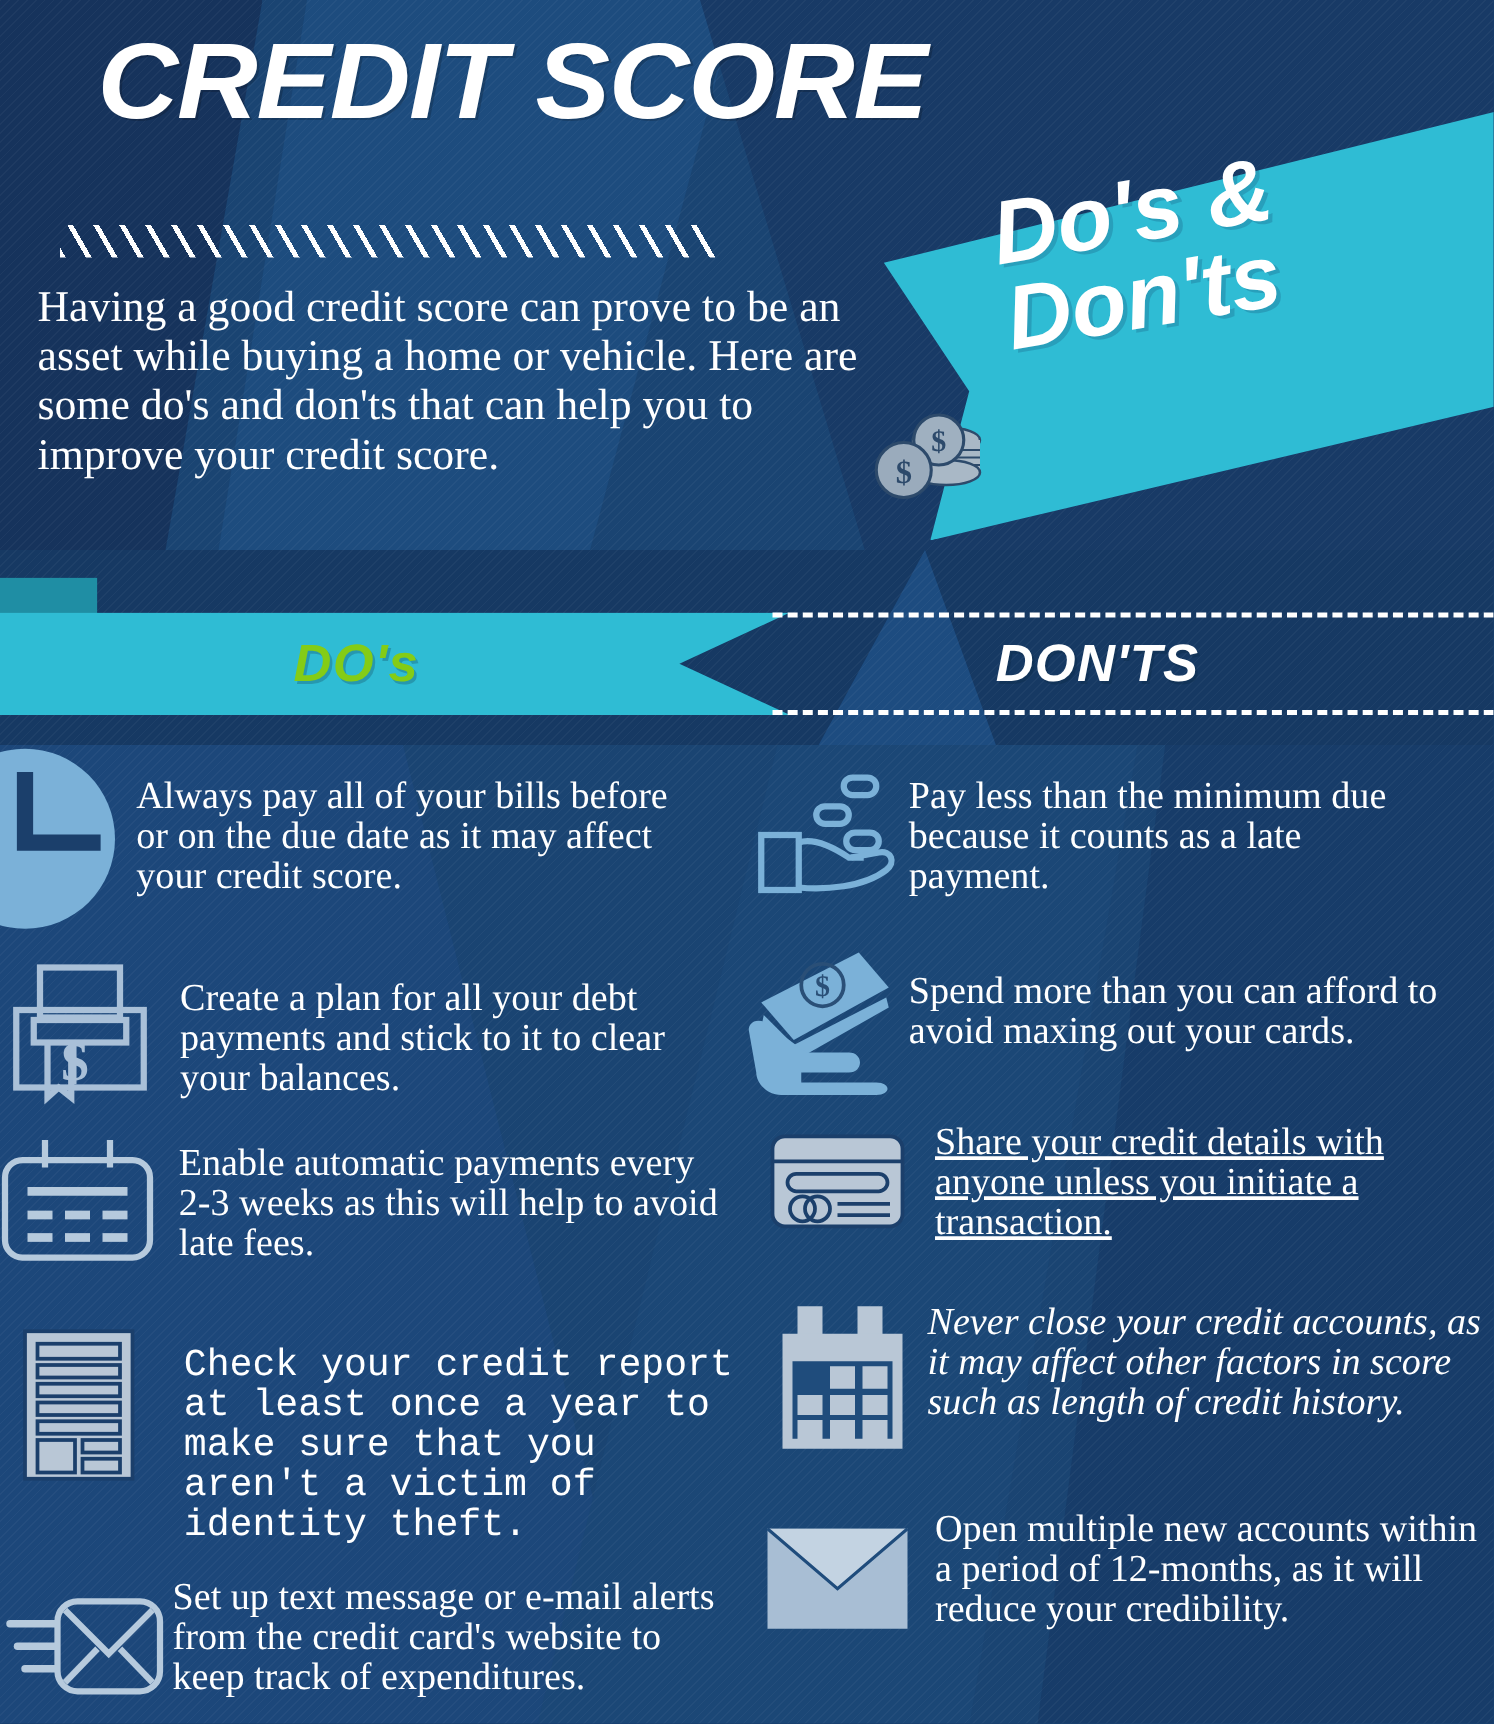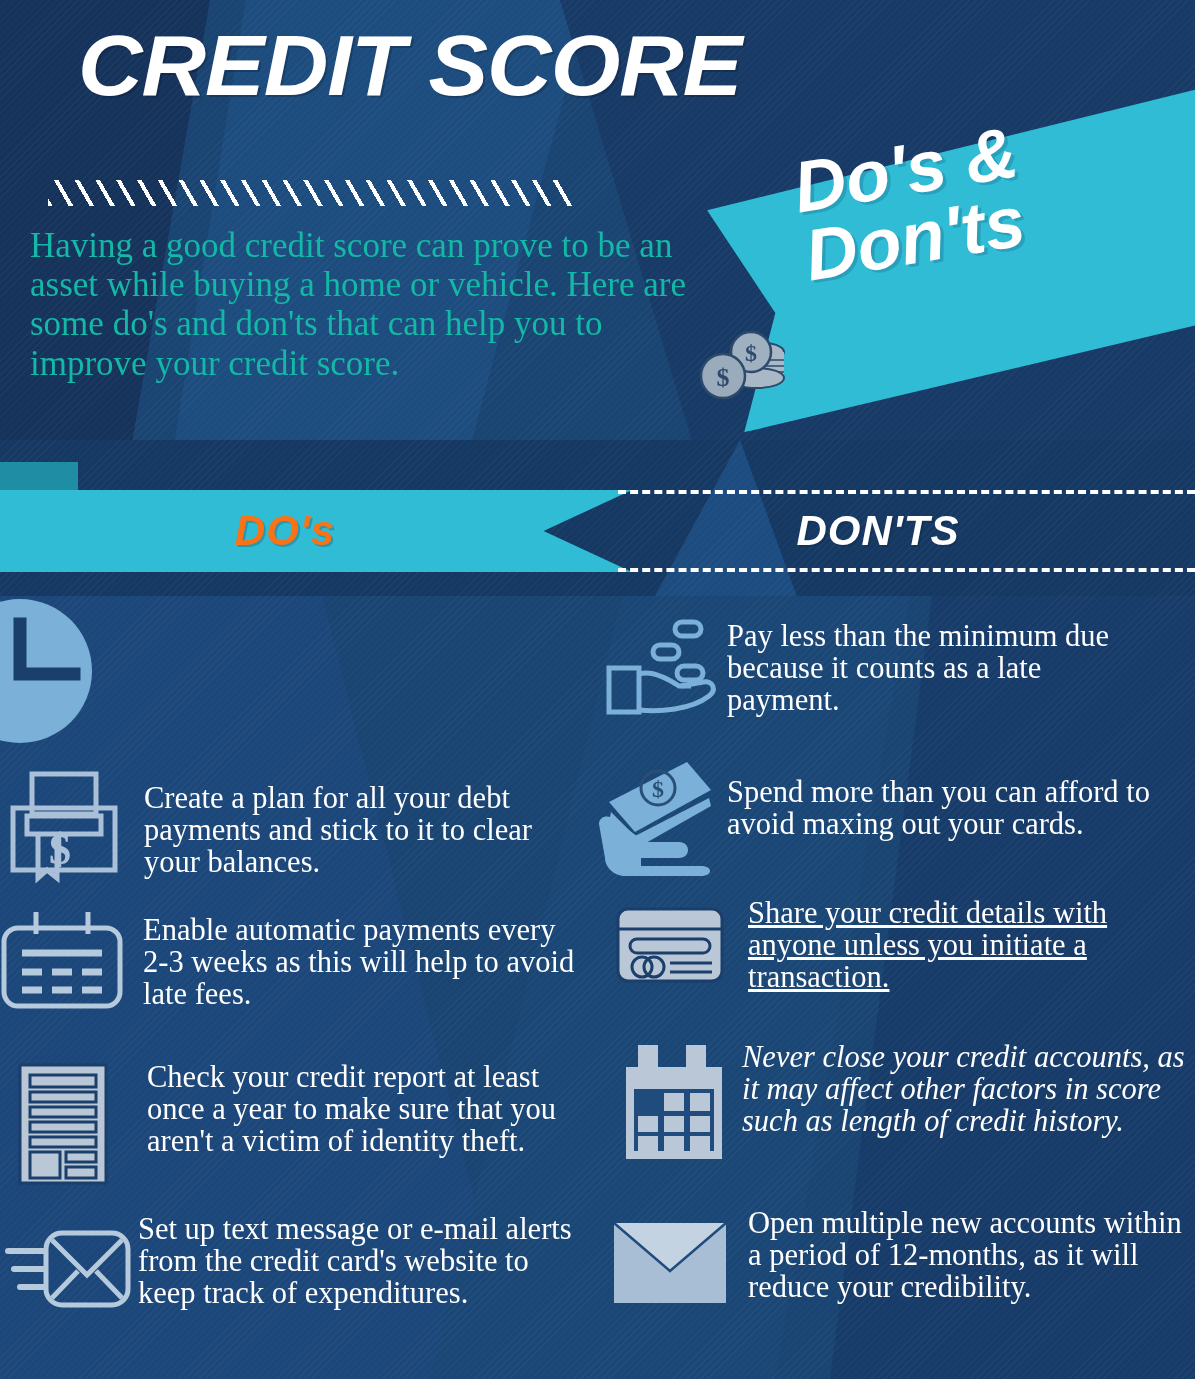--- a/index.html
+++ b/index.html
@@ -37,21 +37,21 @@
   }
   .slashes{
     position:absolute;left:48px;top:180px;width:525px;height:26px;
     background-image:repeating-linear-gradient(60deg,
       #ffffff 0px,#ffffff 4px,
       rgba(0,0,0,0) 4px, rgba(0,0,0,0) 18px);
     transform:skewX(0deg);
   }
   .intro{
     position:absolute;left:30px;top:226px;width:690px;
-    font-size:35px;line-height:1.12;color:#14b8a6;
+    font-size:35px;line-height:1.12;color:#ffffff;
     font-family:"Liberation Serif", serif;
   }
 
   
   .ribbon{
     position:absolute;left:700px;top:168px;width:560px;height:268px;
     background:#2fbcd4;
     transform:rotate(-9.5deg);
     transform-origin:left top;
     clip-path:polygon(0 16%, 100% 0, 100% 86%, 0 100%, 9% 58%);
@@ -76,21 +76,21 @@
   }
   .dos-banner{
     position:absolute;left:0px;top:490px;width:632px;height:82px;
     background:#2fbcd4;
     clip-path:polygon(0 0, 100% 0, 86% 50%, 100% 100%, 0 100%);
   }
   .dos-label{
     position:absolute;left:0px;top:490px;width:570px;height:82px;
     display:flex;align-items:center;justify-content:center;
     font-family:"Liberation Sans", sans-serif;
-    font-weight:bold;font-style:italic;font-size:42px;color:#f97316;
+    font-weight:bold;font-style:italic;font-size:42px;color:#84cc16;
     letter-spacing:1px;
     text-shadow:2px 2px 0 rgba(20,70,90,0.30);
   }
   .donts-box{
     position:absolute;left:618px;top:490px;width:577px;height:82px;
     border-top:4px dashed #ffffff;
     border-bottom:4px dashed #ffffff;
     box-sizing:border-box;
   }
   .donts-label{
@@ -169,20 +169,21 @@
 
   <div class="col col-dos">
 
     <div class="item" style="margin-left:0px;">
       <div class="ico" style="width:148px;height:150px;margin-left:-38px;margin-top:0px;">
         <svg width="150" height="150" viewBox="0 0 150 150">
           <circle cx="58" cy="75" r="72" fill="#7bb1d8"></circle>
           <path d="M58 28 L58 78 L112 78" stroke="#1b3f6b" stroke-width="13" fill="none" stroke-linecap="square"></path>
         </svg>
       </div>
+      <div class="txt" style="width:450px;margin-top:22px;margin-left:-1px;">Always pay all of your bills before or on the due date as it may affect your credit score.</div>
     </div>
 
     <div class="item" style="margin-top:20px;">
       <div class="ico" style="width:125px;height:120px;margin-left:5px;">
         <svg width="125" height="120" viewBox="0 0 125 120">
           <g fill="none" stroke="#a9c0d8" stroke-width="5">
             <rect x="27" y="8" width="64" height="40"></rect>
             <rect x="8" y="42" width="102" height="62"></rect>
             <rect x="22" y="50" width="74" height="18"></rect>
             <path d="M33 68 L33 112 L42 104 L52 112 L52 68"></path>
@@ -222,21 +223,21 @@
             <rect x="20" y="33" width="66" height="10"></rect>
             <rect x="20" y="48" width="66" height="10"></rect>
             <rect x="20" y="63" width="66" height="10"></rect>
             <rect x="20" y="78" width="66" height="10"></rect>
             <rect x="20" y="93" width="30" height="26"></rect>
             <rect x="56" y="93" width="30" height="10"></rect>
             <rect x="56" y="108" width="30" height="11"></rect>
           </g>
         </svg>
       </div>
-      <div class="txt" style="width:445px;margin-left:22px;margin-top:0px;">Check your credit report at least once a year to make sure that you aren't a victim of identity theft.</div>
+      <div class="txt" style="width:445px;margin-left:22px;margin-top:16px;font-family:Liberation Mono, monospace;">Check your credit report at least once a year to make sure that you aren't a victim of identity theft.</div>
     </div>
 
     <div class="item" style="margin-top:28px;">
       <div class="ico" style="width:140px;height:100px;margin-left:-6px;">
         <svg width="140" height="100" viewBox="0 0 140 100">
           <g stroke="#b6cadd" stroke-width="6" fill="none" stroke-linecap="round">
             <line x1="14" y1="34" x2="50" y2="34"></line>
             <line x1="20" y1="52" x2="50" y2="52"></line>
             <line x1="26" y1="70" x2="50" y2="70"></line>
           </g>

